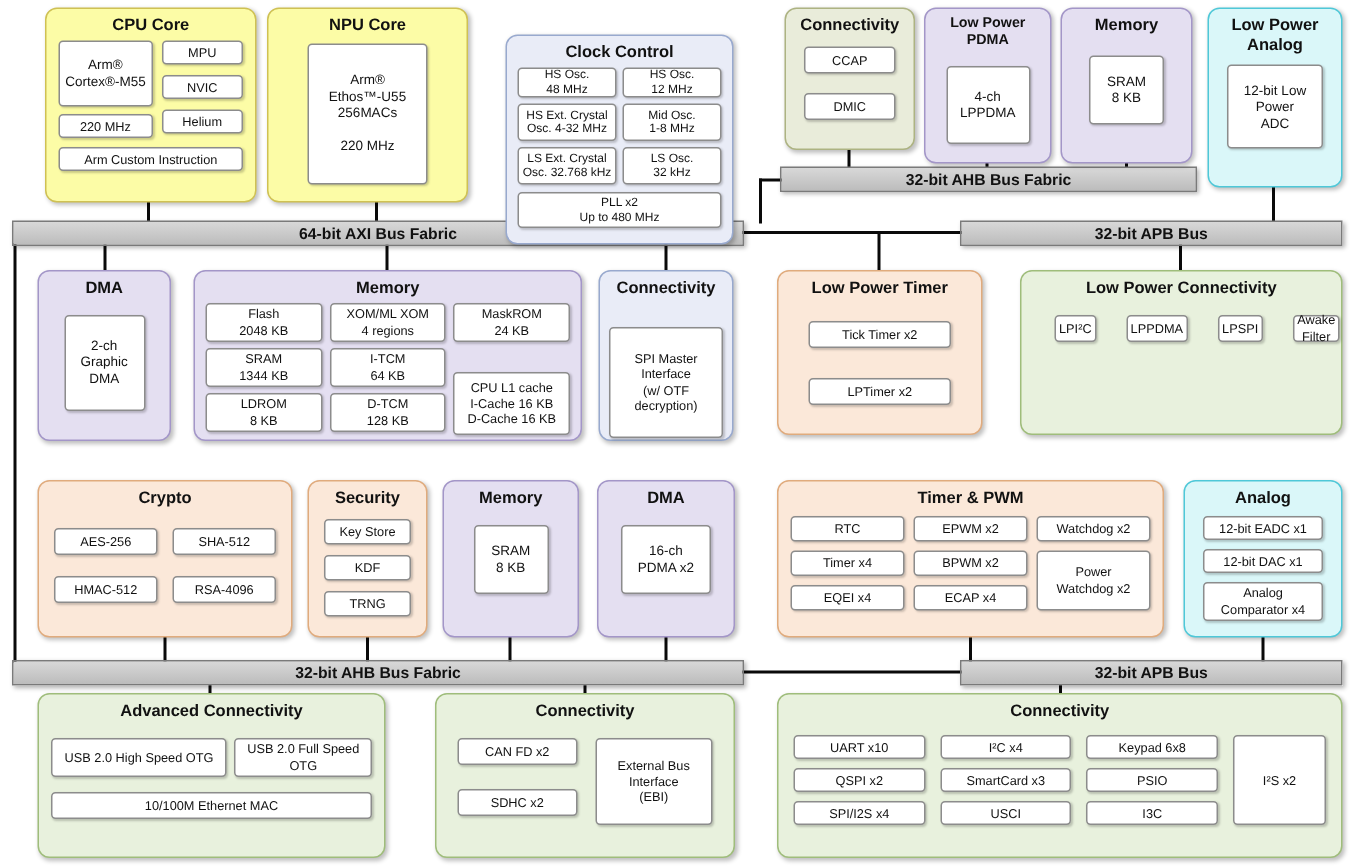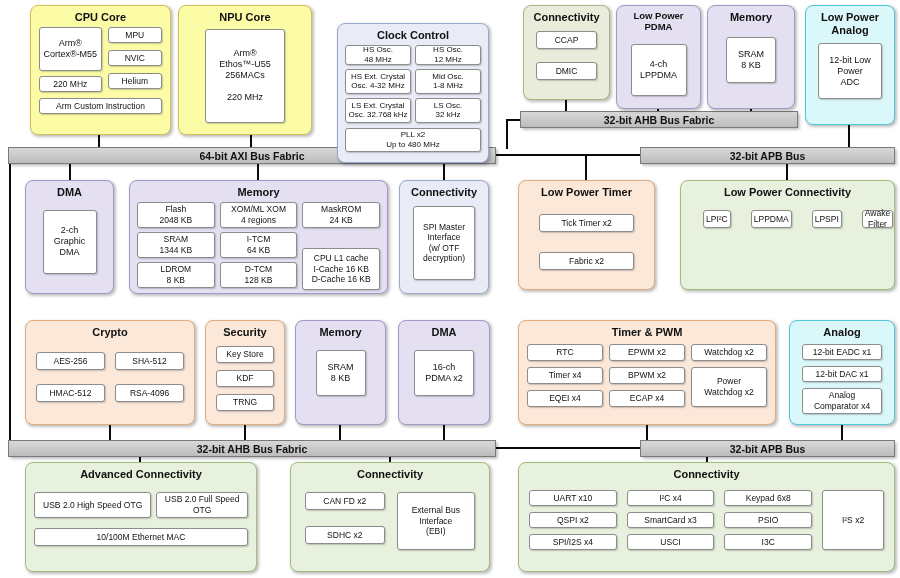--- a/index.html
+++ b/index.html
@@ -165,30 +165,30 @@
 24 KB</div>
         <div class="cell" style="height:42px">CPU L1 cache
 I-Cache 16 KB
 D-Cache 16 KB</div>
       </div>
     </div>
   </div>
 
   <div class="block c-blue" style="left:399px;top:180px;width:90px;height:114px">
     <div class="btitle">Connectivity</div>
-    <div class="cell" style="width:62px;height:74px;margin:4px auto 0">SPI Master
+    <div class="cell" style="width:76px;height:74px;margin:16px auto 0">SPI Master
 Interface
 (w/ OTF
 decryption)</div>
   </div>
 
   <div class="block c-orange" style="left:518px;top:180px;width:137px;height:110px">
     <div class="btitle">Low Power Timer</div>
     <div class="cell" style="height:18px;margin:12px 14px 0">Tick Timer x2</div>
-    <div class="cell" style="height:18px;margin:20px 14px 0">Fabric x2</div>
+    <div class="cell" style="height:18px;margin:20px 14px 0">LPTimer x2</div>
   </div>
 
   <div class="block c-green" style="left:680px;top:180px;width:215px;height:110px">
     <div class="btitle">Low Power Connectivity</div>
     <div style="display:grid;grid-template-columns:1fr 1fr 1fr 1fr;gap:16px 20px;padding:8px 16px 0">
       <div class="cell" style="height:18px">LPI²C</div>
       <div class="cell" style="height:18px">LPPDMA</div>
       <div class="cell" style="height:18px">LPSPI</div>
       <div class="cell" style="height:18px">Awake Filter</div>
     </div>

